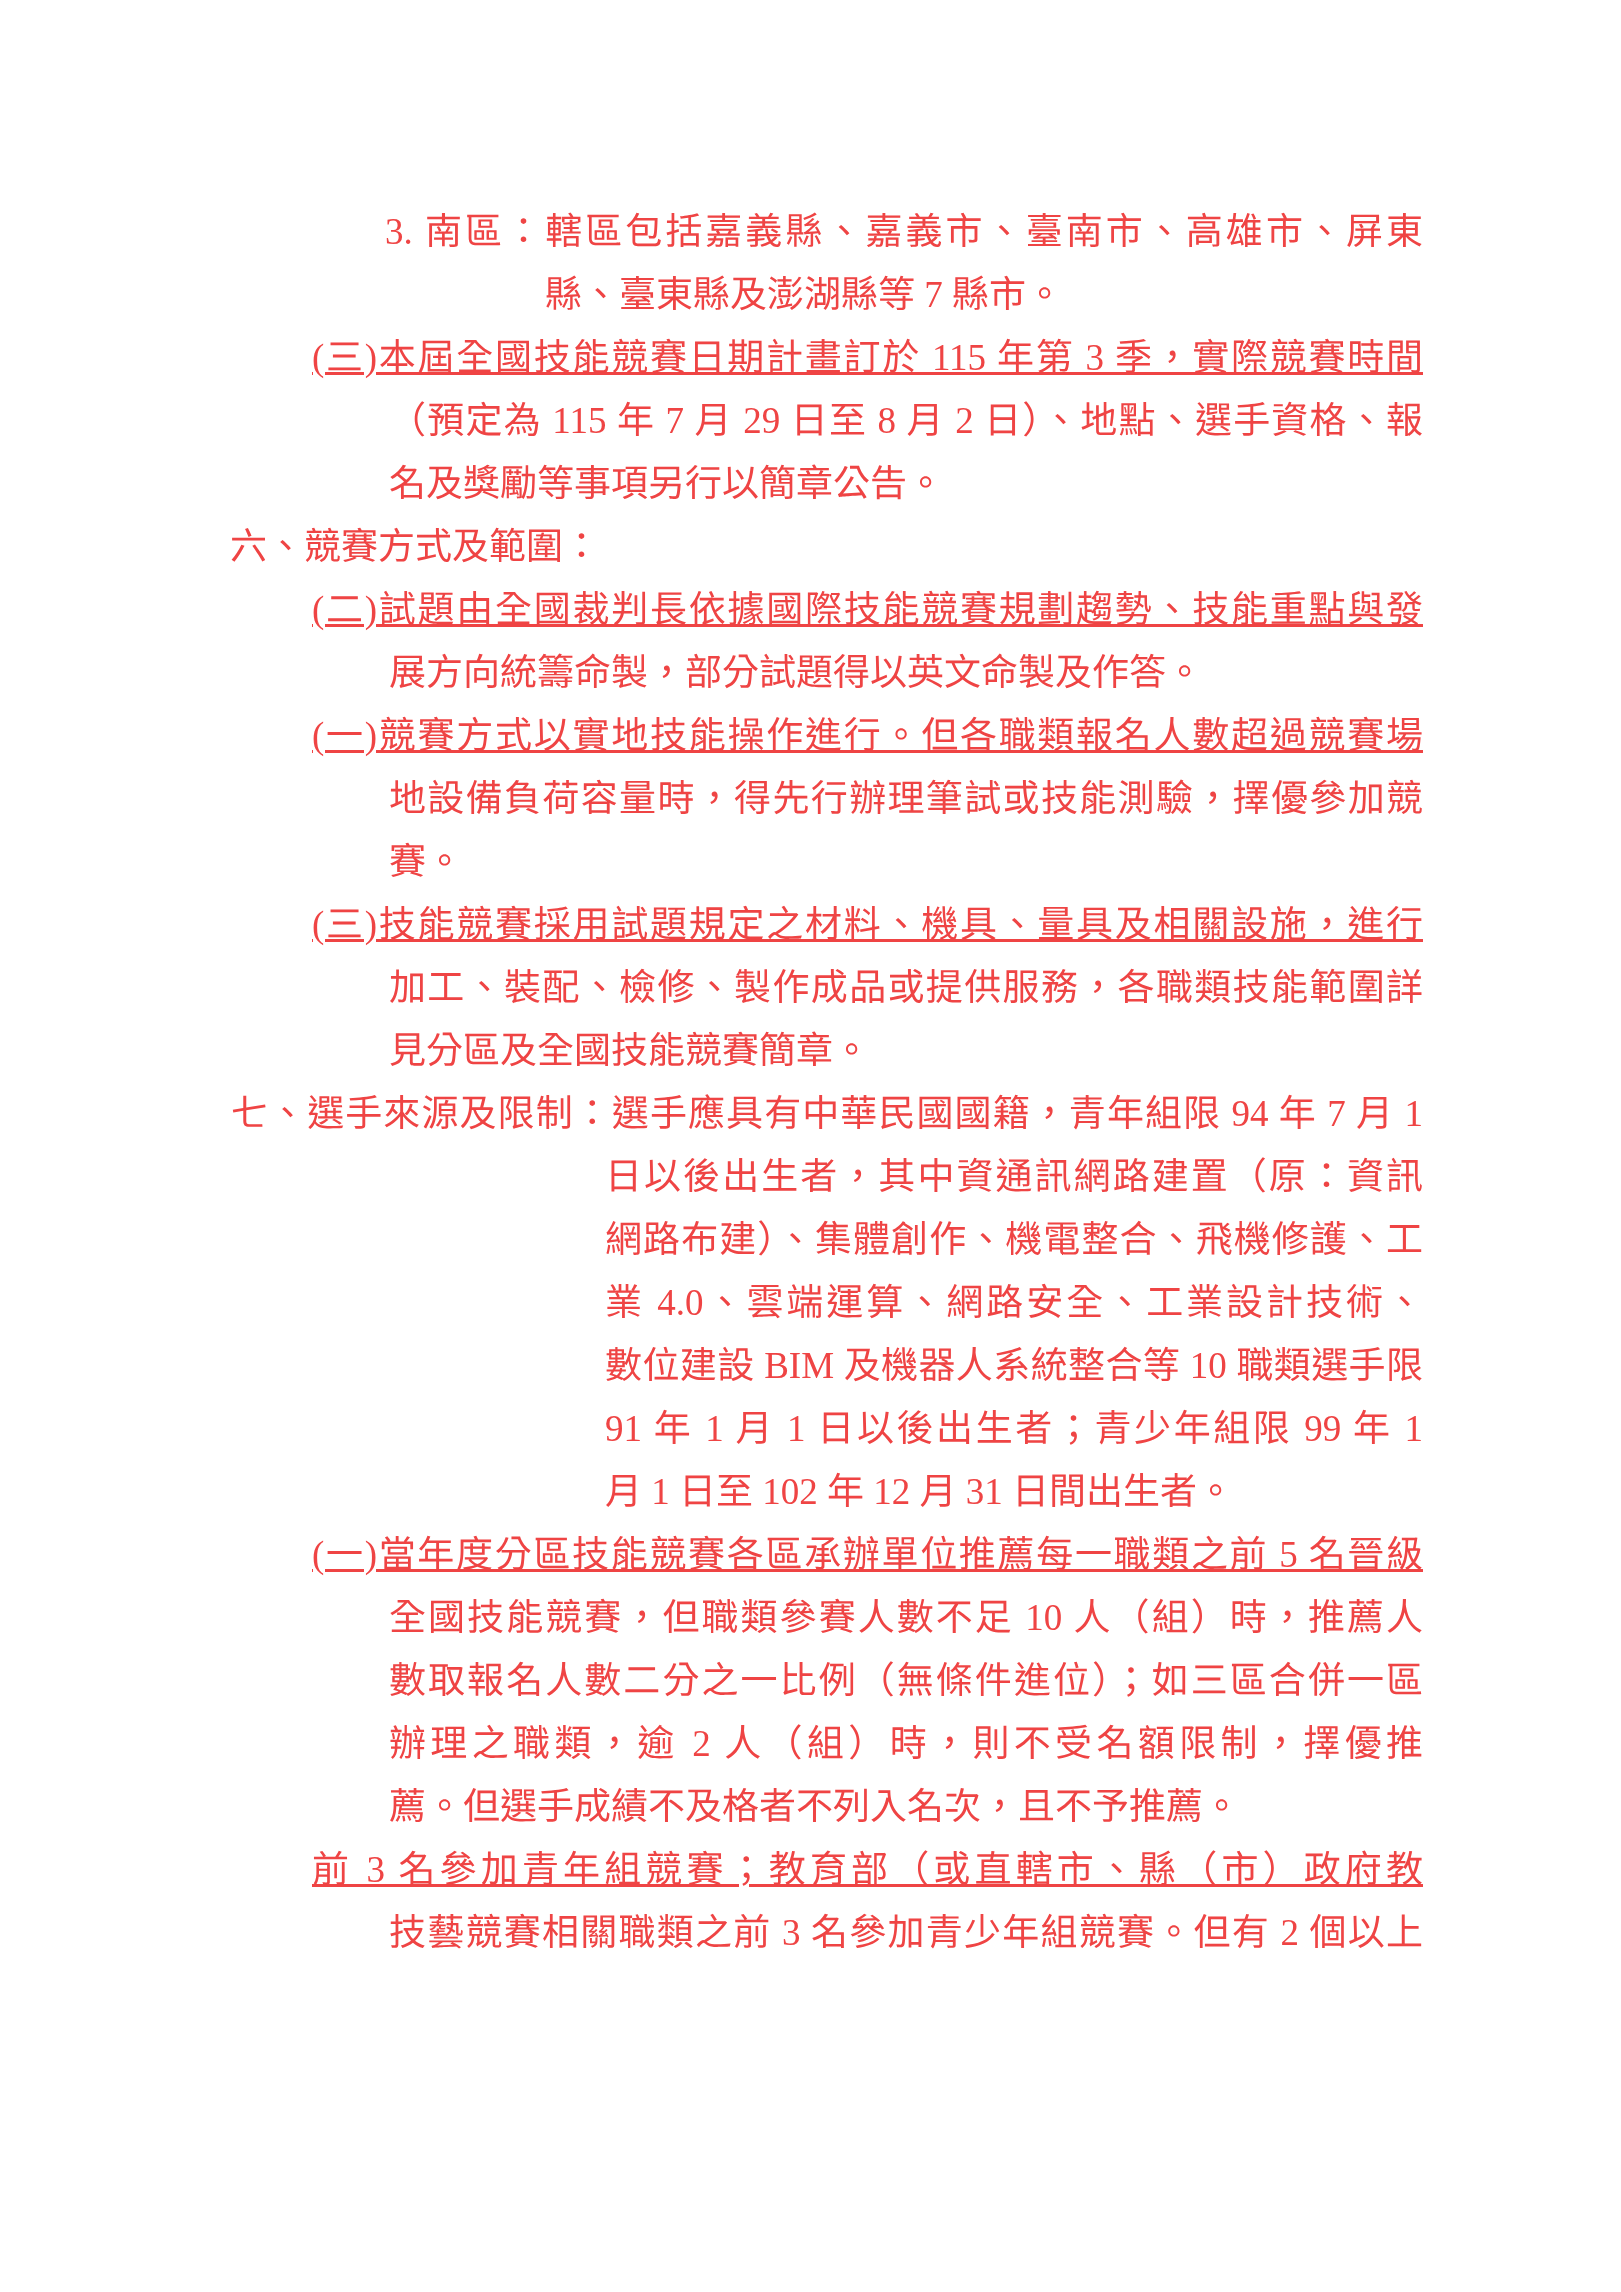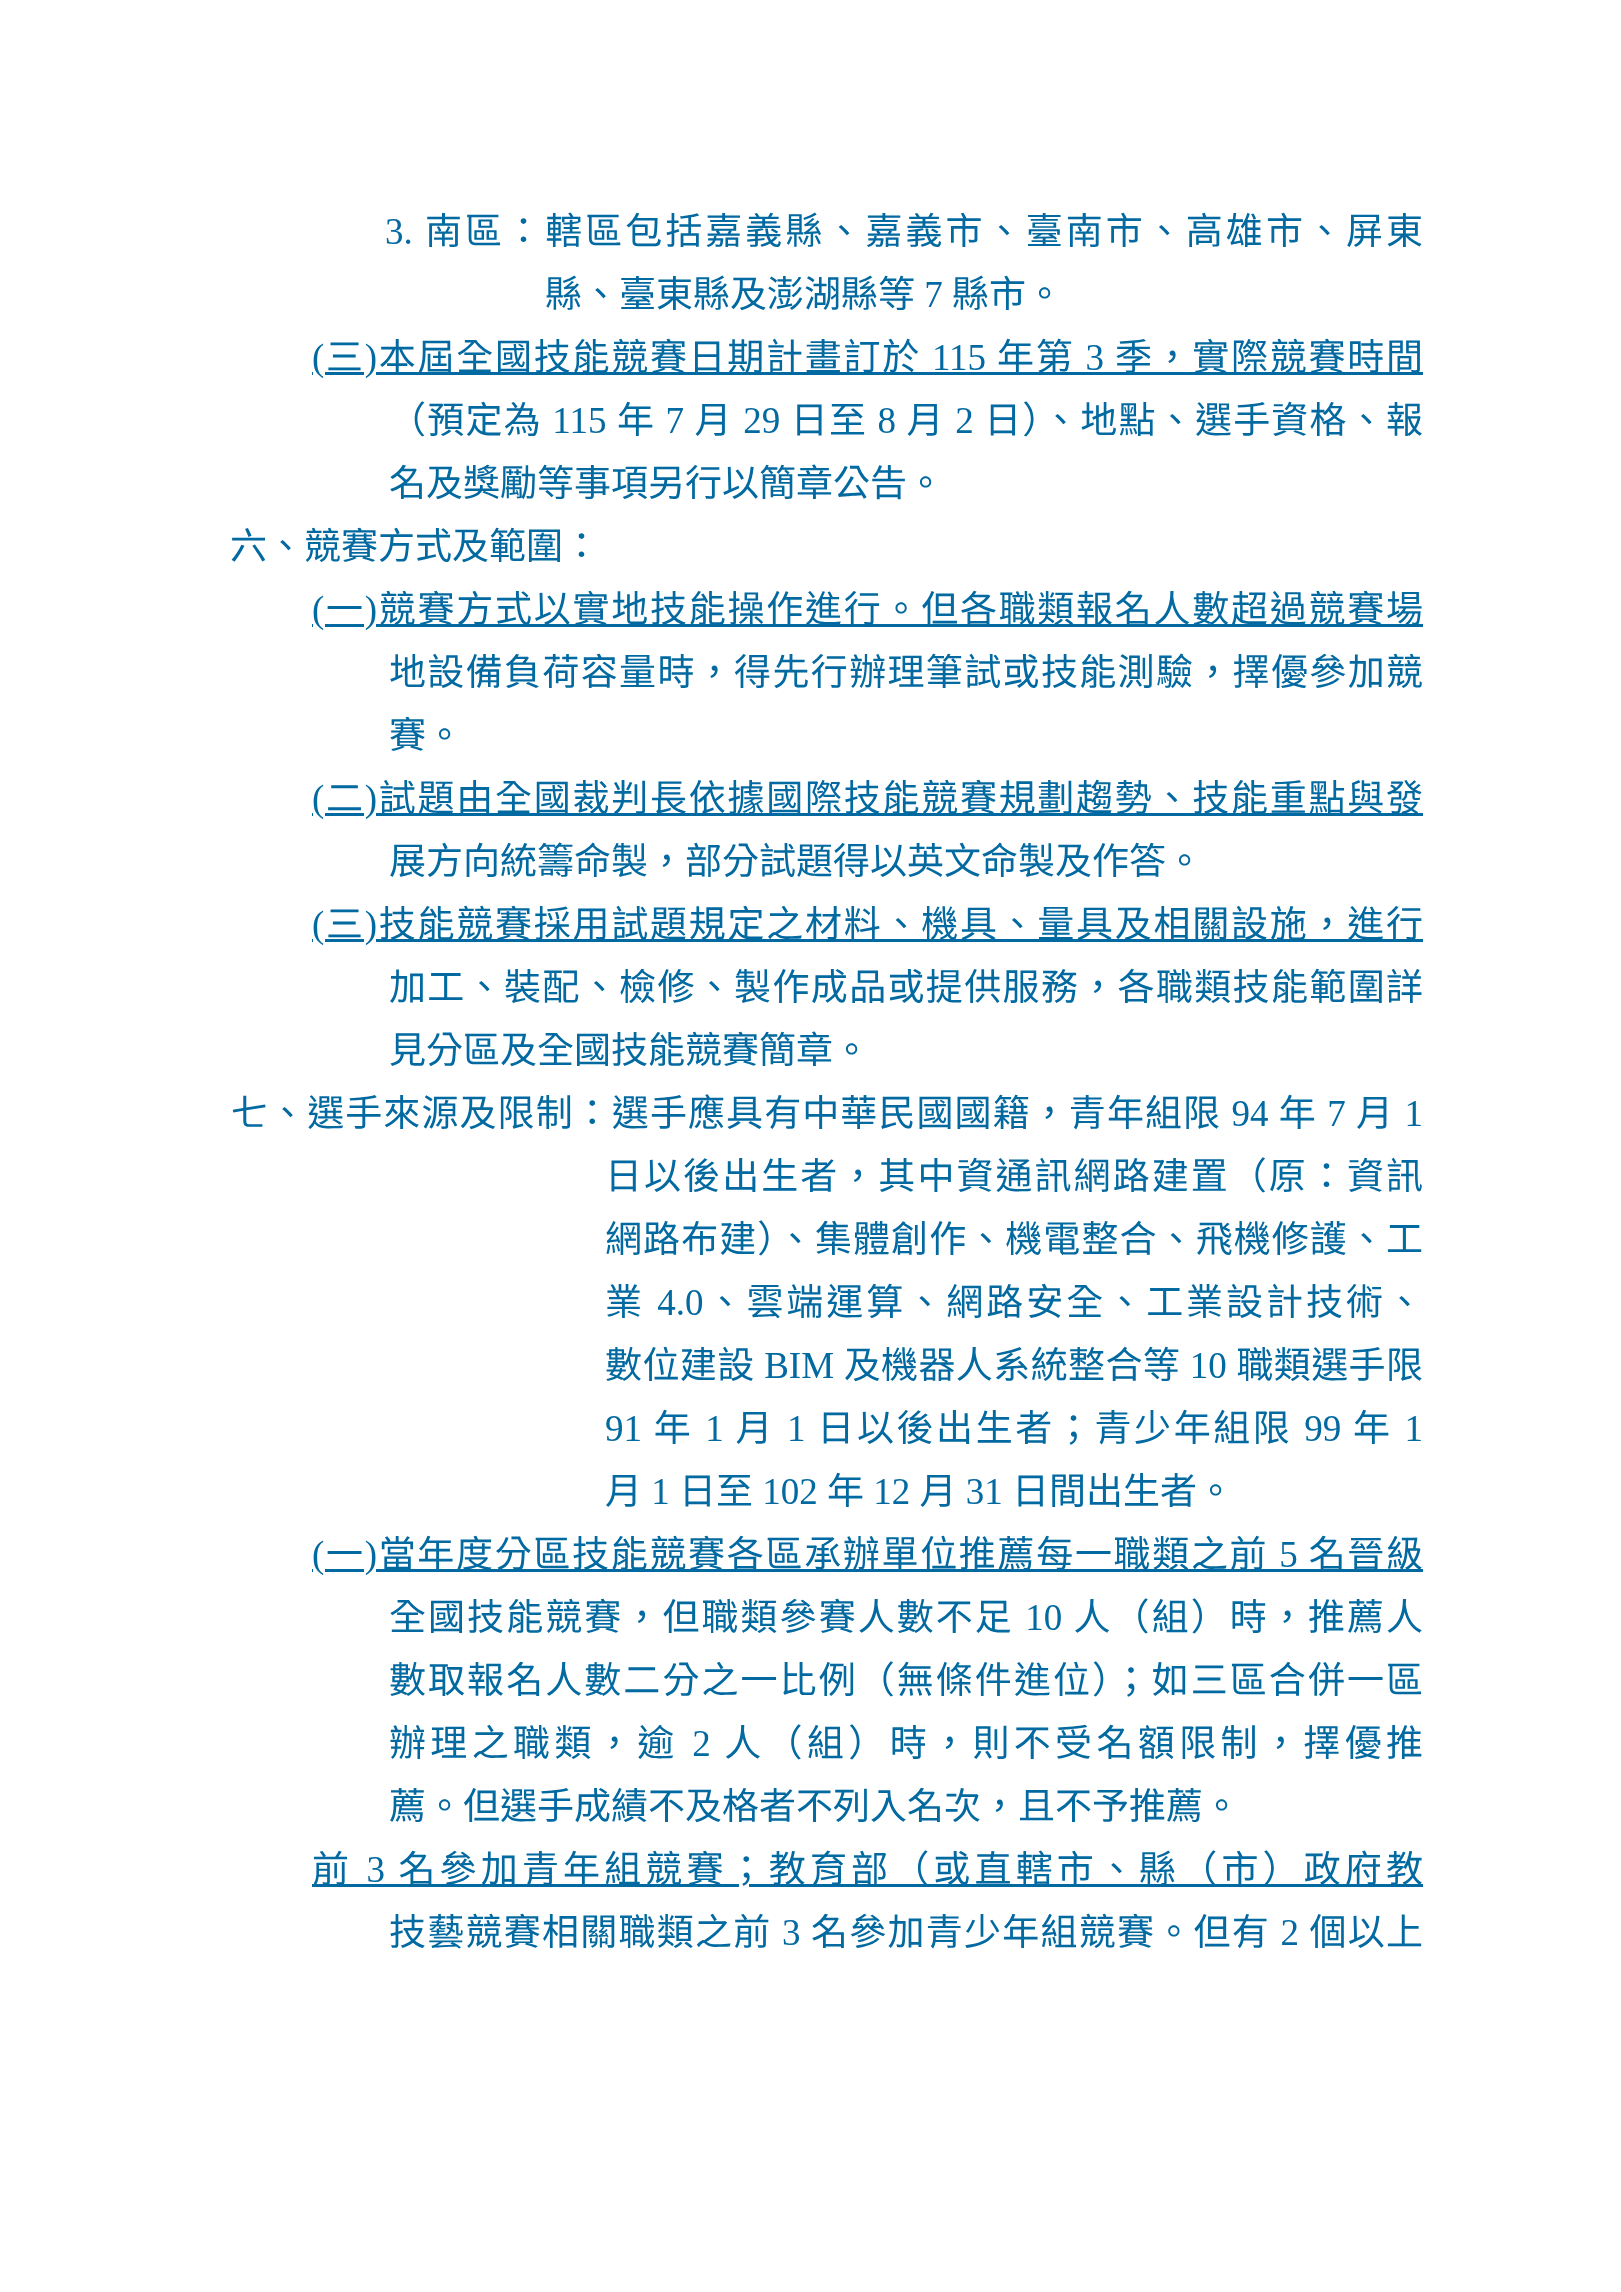--- a/index.html
+++ b/index.html
@@ -12,21 +12,21 @@
   }
 
   .doc-page {
     position: relative;
     width: 1621px;
     height: 2293px;
     background: #ffffff;
     font-family: "Liberation Serif", "DejaVu Serif", serif;
     font-size: 37px;
     line-height: 63px;
-    color: #0369a1;
+    color: #ef4444;
     padding-top: 200px;
     -webkit-font-smoothing: antialiased;
   }
 
   .para {
     margin-right: 198px; 
   }
 
   .line {
     text-align: justify;
@@ -82,28 +82,28 @@
     <div class="line fill">(三)本屆全國技能競賽日期計畫訂於 115 年第 3 季，實際競賽時間</div>
     <div class="line fill">（預定為 115 年 7 月 29 日至 8 月 2 日）、地點、選手資格、報</div>
     <div class="line">名及獎勵等事項另行以簡章公告。</div>
   </div>
 
   <div class="para indent-l1">
     <div class="line">六、競賽方式及範圍：</div>
   </div>
 
   <div class="para indent-l2">
+    <div class="line fill">(二)試題由全國裁判長依據國際技能競賽規劃趨勢、技能重點與發</div>
+    <div class="line">展方向統籌命製，部分試題得以英文命製及作答。</div>
+  </div>
+
+  <div class="para indent-l2">
     <div class="line fill">(一)競賽方式以實地技能操作進行。但各職類報名人數超過競賽場</div>
     <div class="line fill">地設備負荷容量時，得先行辦理筆試或技能測驗，擇優參加競</div>
     <div class="line">賽。</div>
-  </div>
-
-  <div class="para indent-l2">
-    <div class="line fill">(二)試題由全國裁判長依據國際技能競賽規劃趨勢、技能重點與發</div>
-    <div class="line">展方向統籌命製，部分試題得以英文命製及作答。</div>
   </div>
 
   <div class="para indent-l2">
     <div class="line fill">(三)技能競賽採用試題規定之材料、機具、量具及相關設施，進行</div>
     <div class="line fill">加工、裝配、檢修、製作成品或提供服務，各職類技能範圍詳</div>
     <div class="line">見分區及全國技能競賽簡章。</div>
   </div>
 
   <div class="para indent-l7">
     <div class="line fill">七、選手來源及限制：選手應具有中華民國國籍，青年組限 94 年 7 月 1</div>

